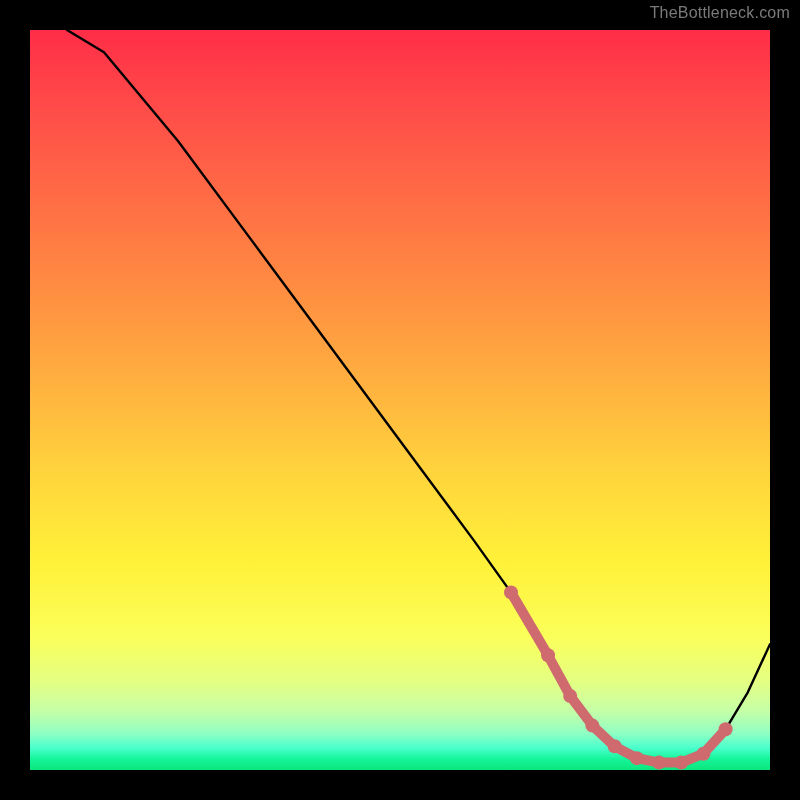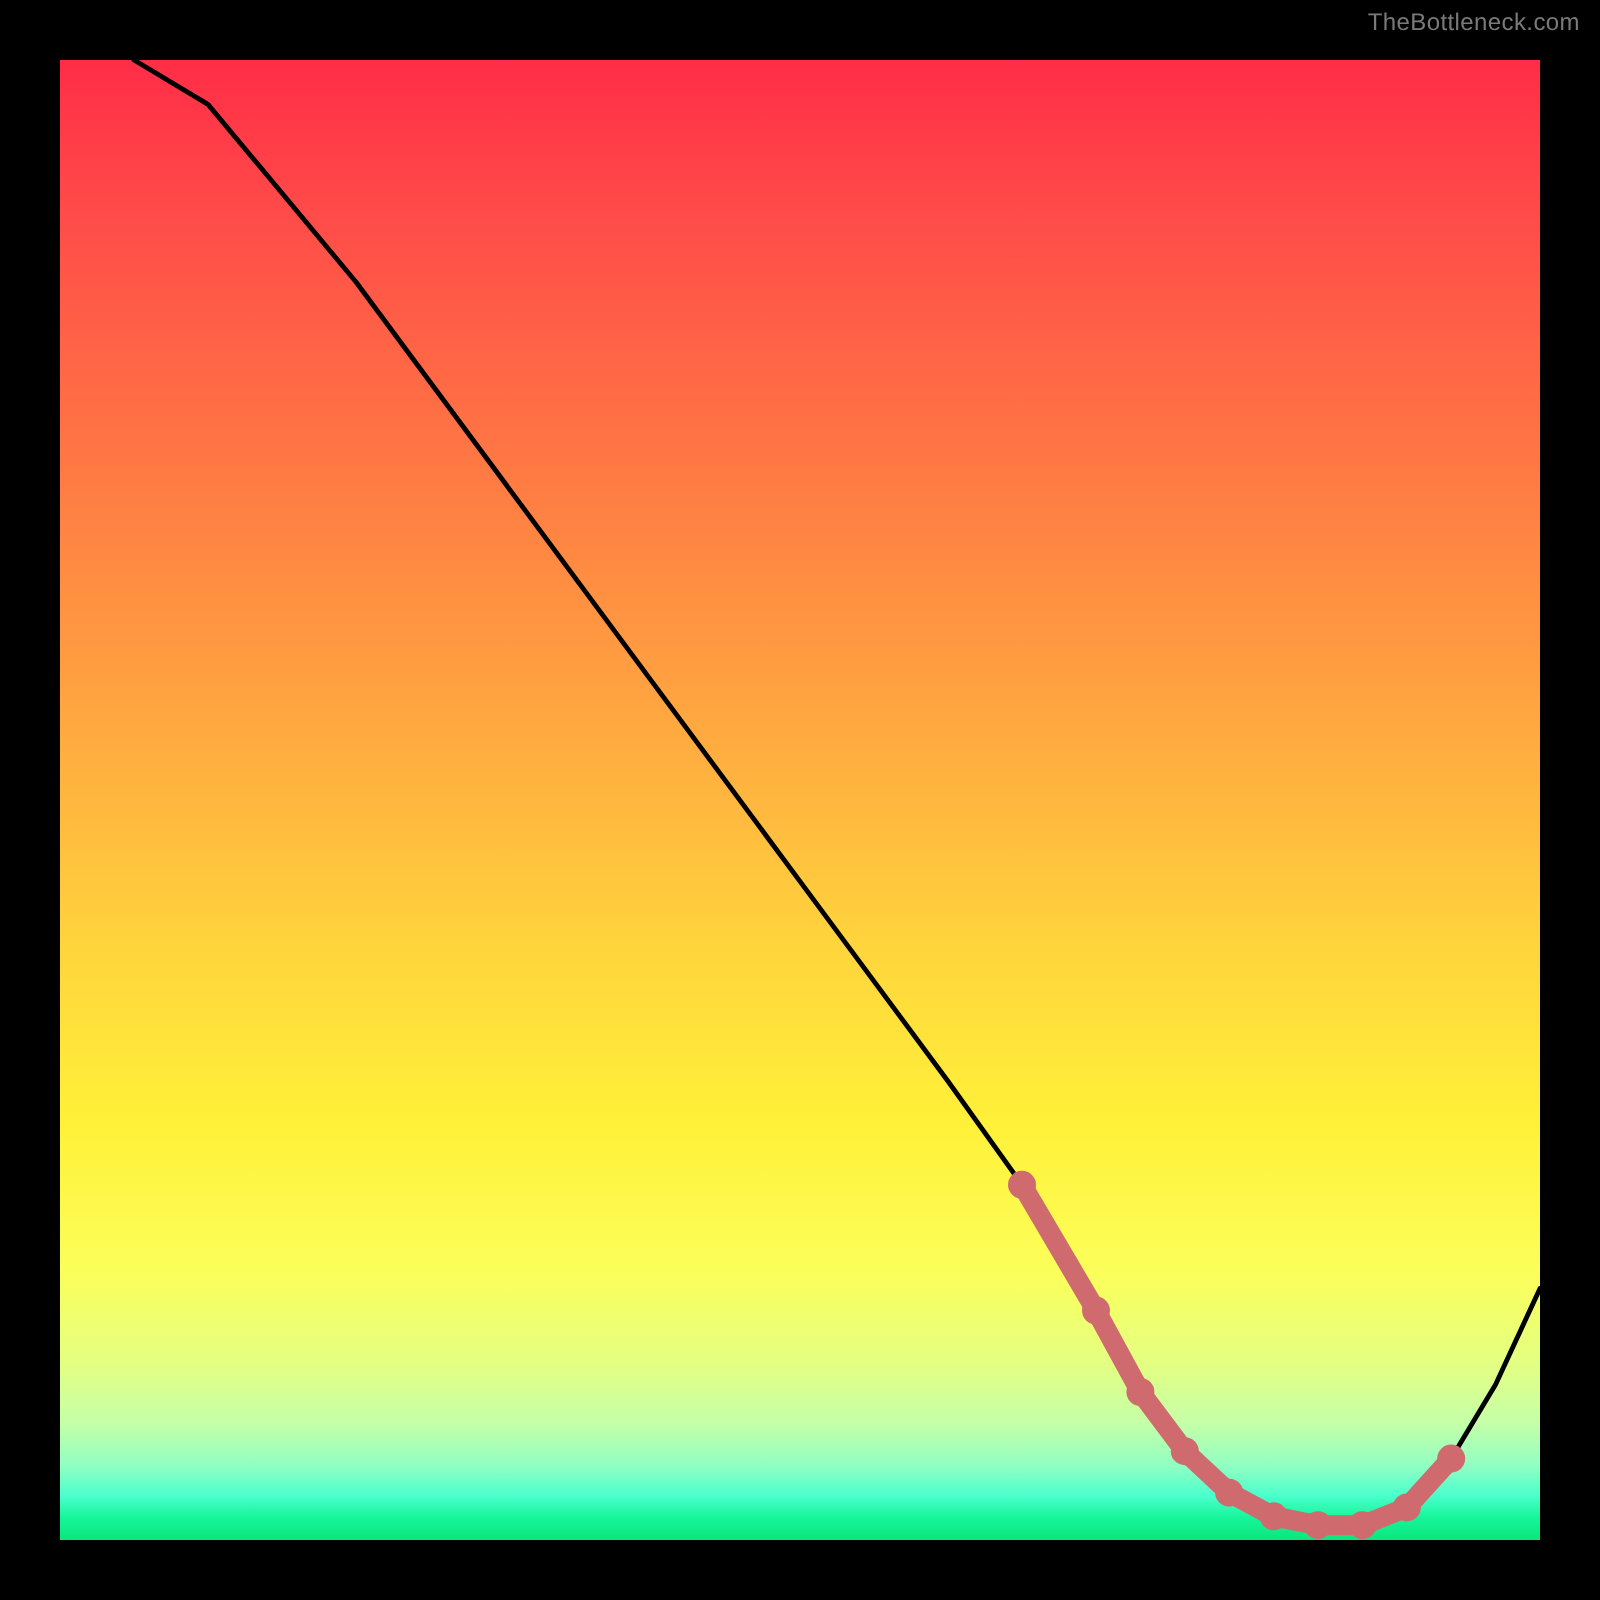--- a/index.html
+++ b/index.html
@@ -48,21 +48,21 @@
     top: 30px;
     width: 740px;
     height: 740px;
   }
   .watermark {
     position: absolute;
     top: 4px;
     right: 10px;
     color: #7a7a7a;
     font-family: Arial, Helvetica, sans-serif;
-    font-size: 12px;
+    font-size: 16px;
     letter-spacing: 0.2px;
     user-select: none;
   }
 </style>
 </head>
 <body>
 
 <div class="frame">
   <div class="plot"></div>
 

